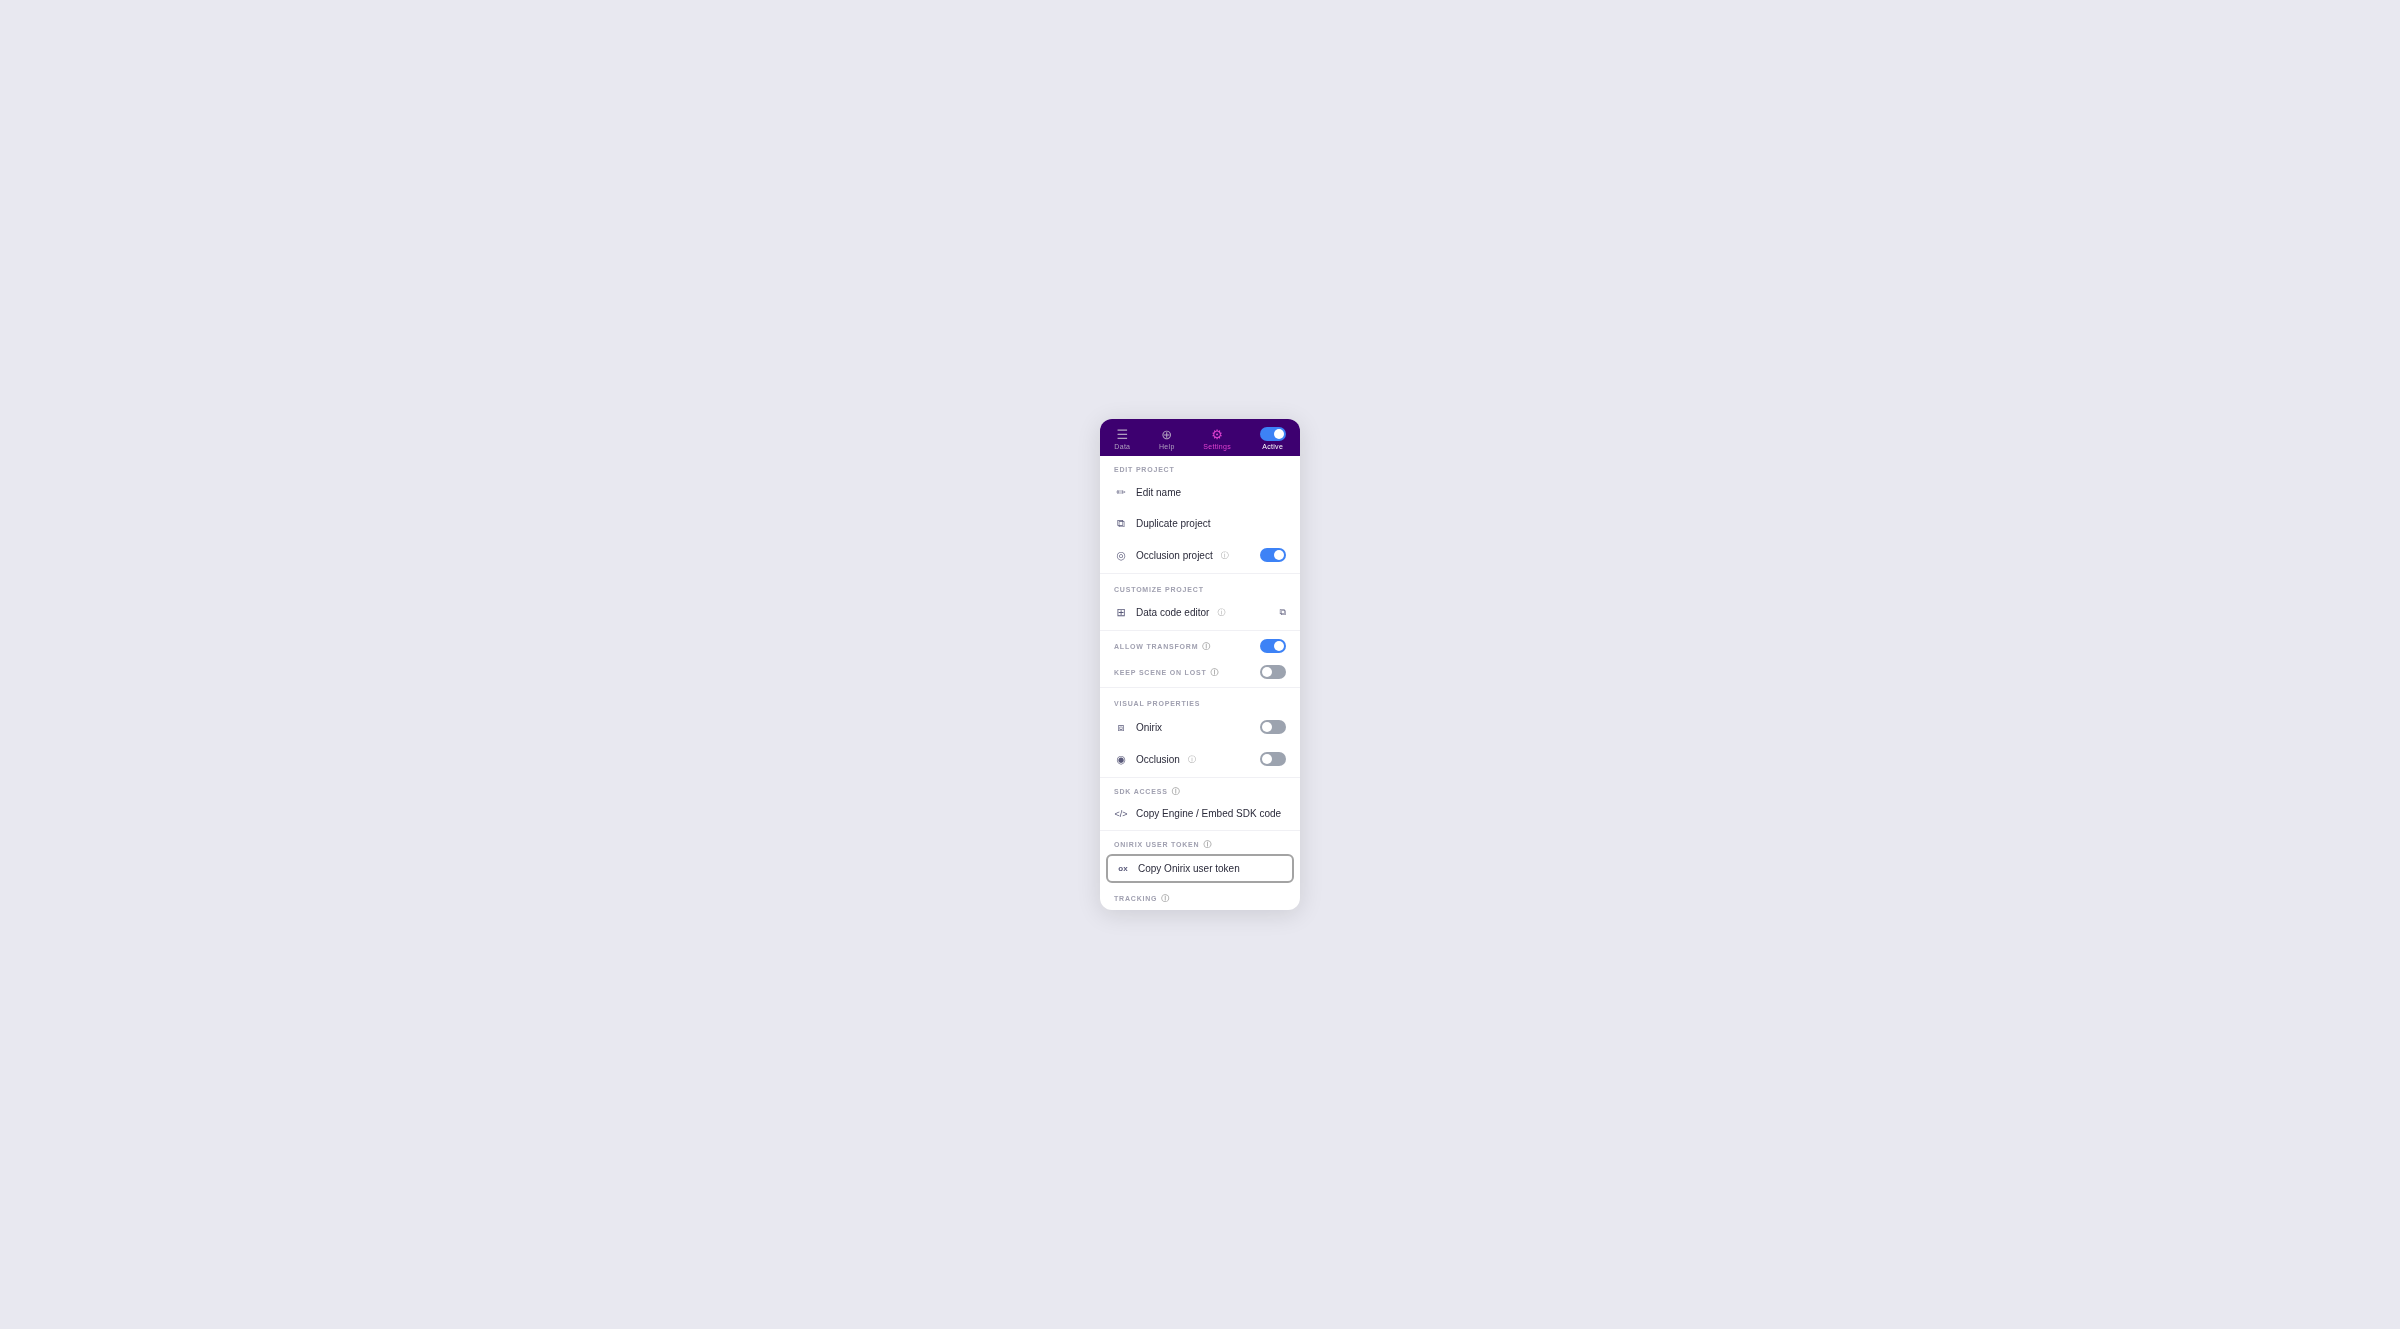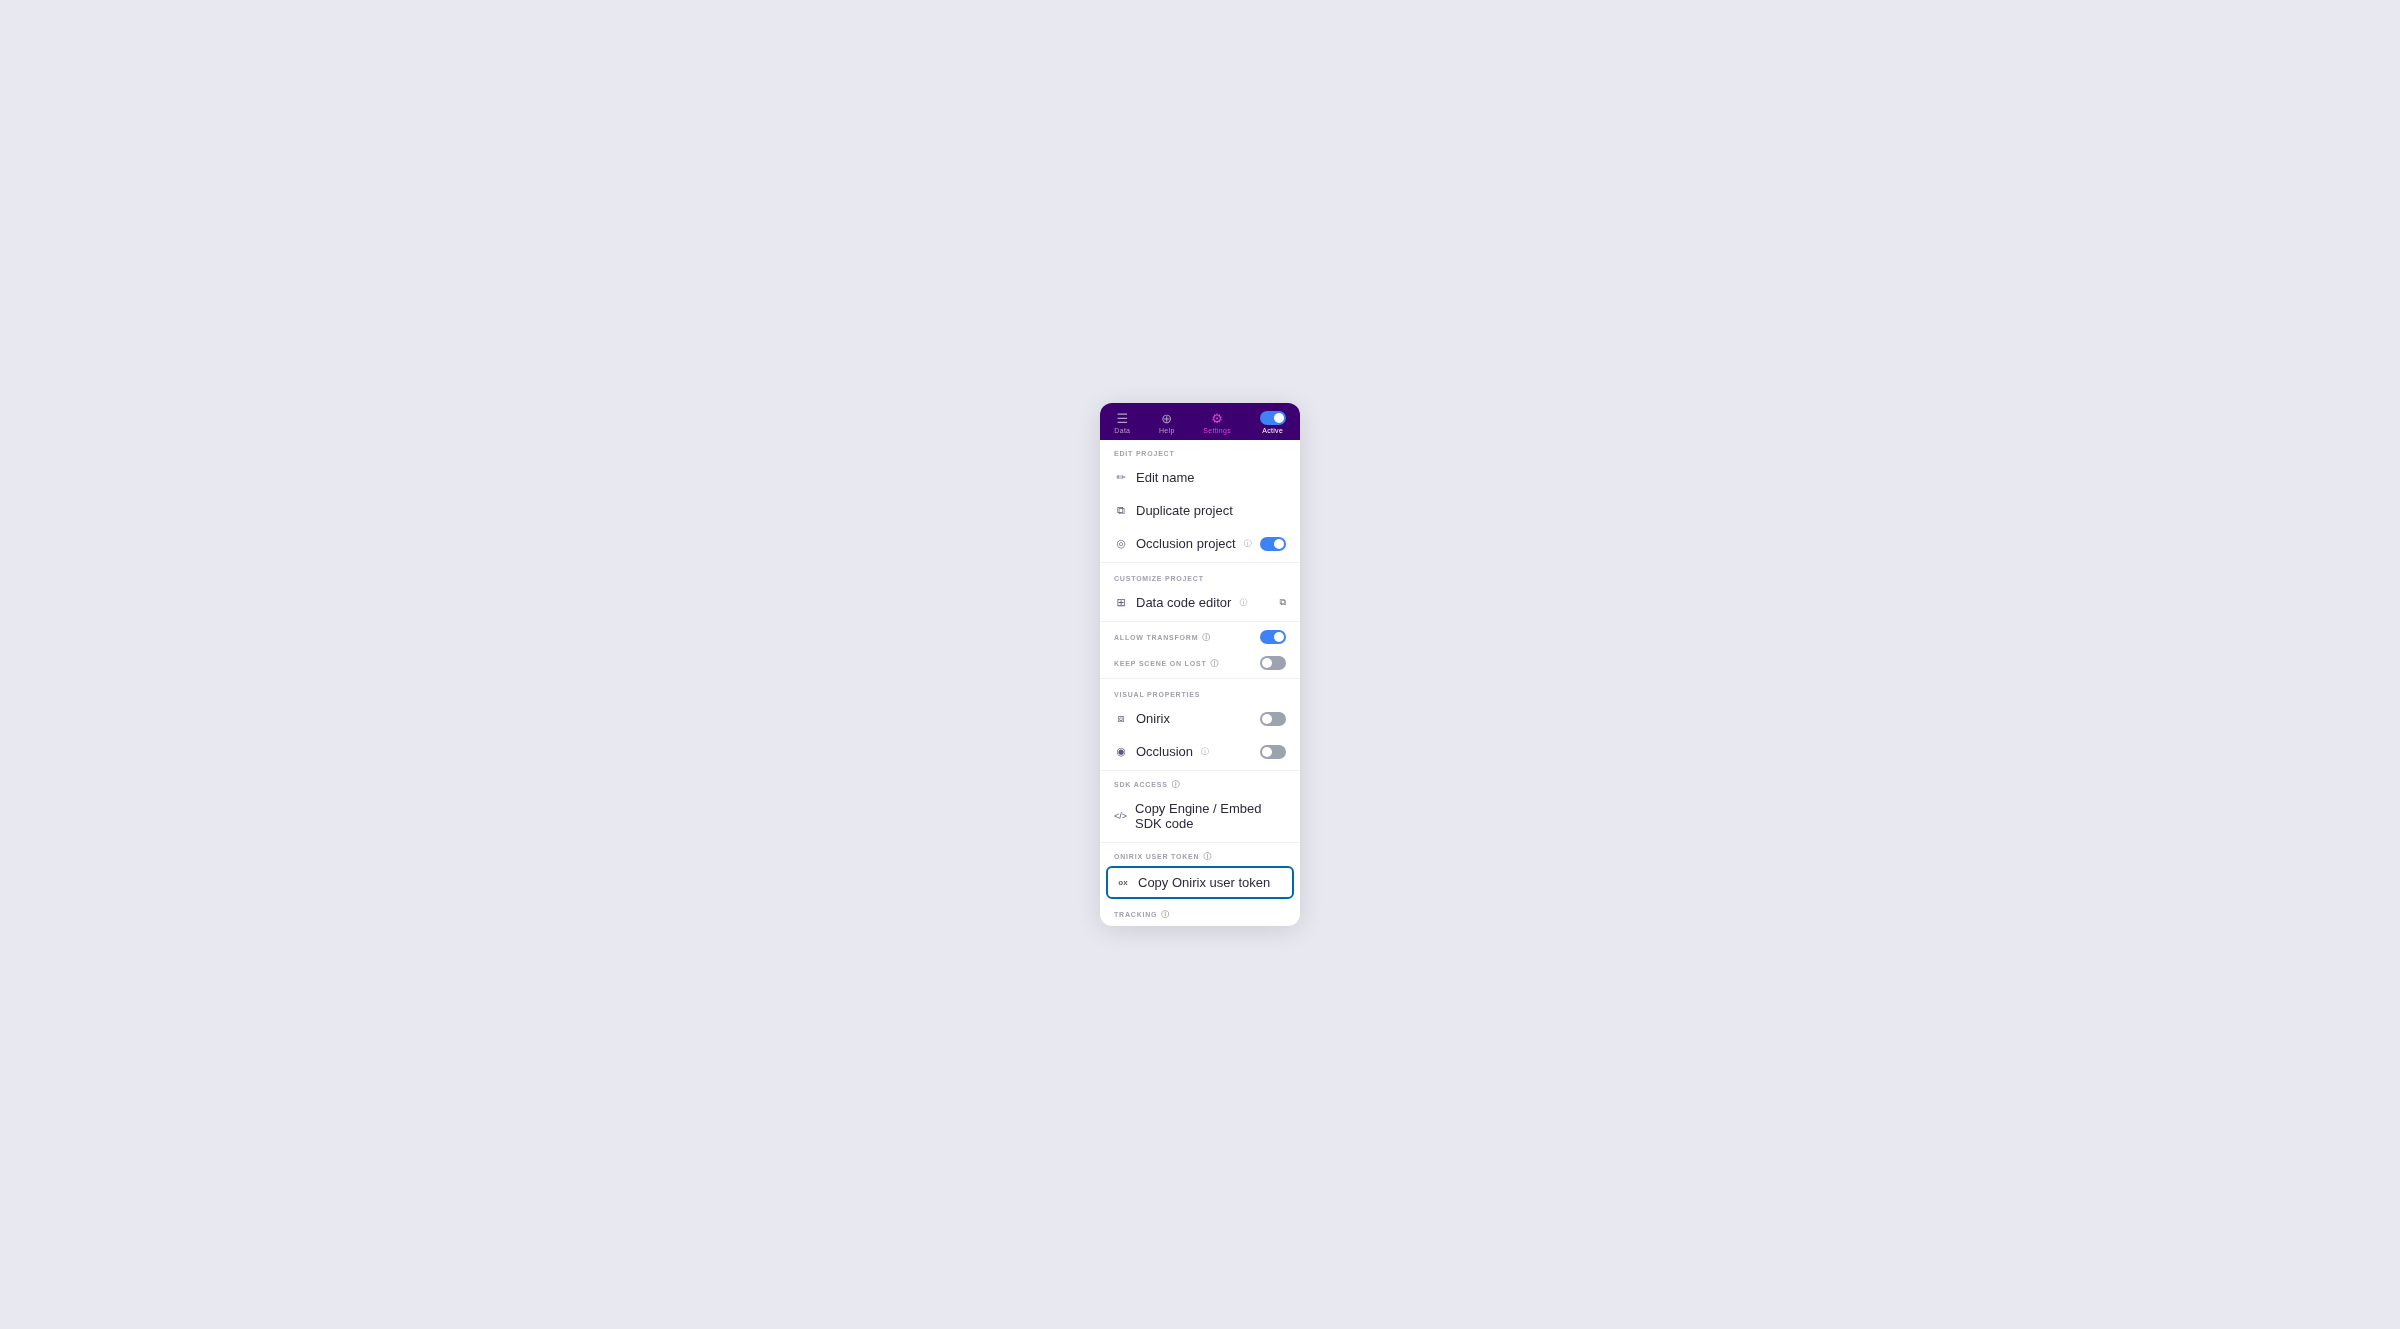--- a/index.html
+++ b/index.html
@@ -91,39 +91,39 @@
       align-items: center;
       gap: 8px;
     }
     .menu-icon {
       font-size: 11px;
       color: #5a5a7a;
       width: 14px;
       text-align: center;
     }
     .menu-text {
-      font-size: 13px;
+      font-size: 10px;
       color: #2a2a3a;
       font-weight: 400;
     }
     .info-icon {
       font-size: 8px;
       color: #aaa;
       cursor: pointer;
     }
     .ext-link-icon {
       font-size: 9px;
       color: #5a5a7a;
       cursor: pointer;
     }
     .divider { height: 1px; background: #f0f0f4; margin: 2px 0; }
 
     
     .menu-item.highlighted {
-      border: 2px solid #0369a1;
+      border: 2px solid #a3a3a3;
       border-radius: 6px;
       margin: 2px 6px;
       padding: 7px 8px;
       background: #fff;
     }
 
     
     .toggle-row {
       display: flex;
       align-items: center;

